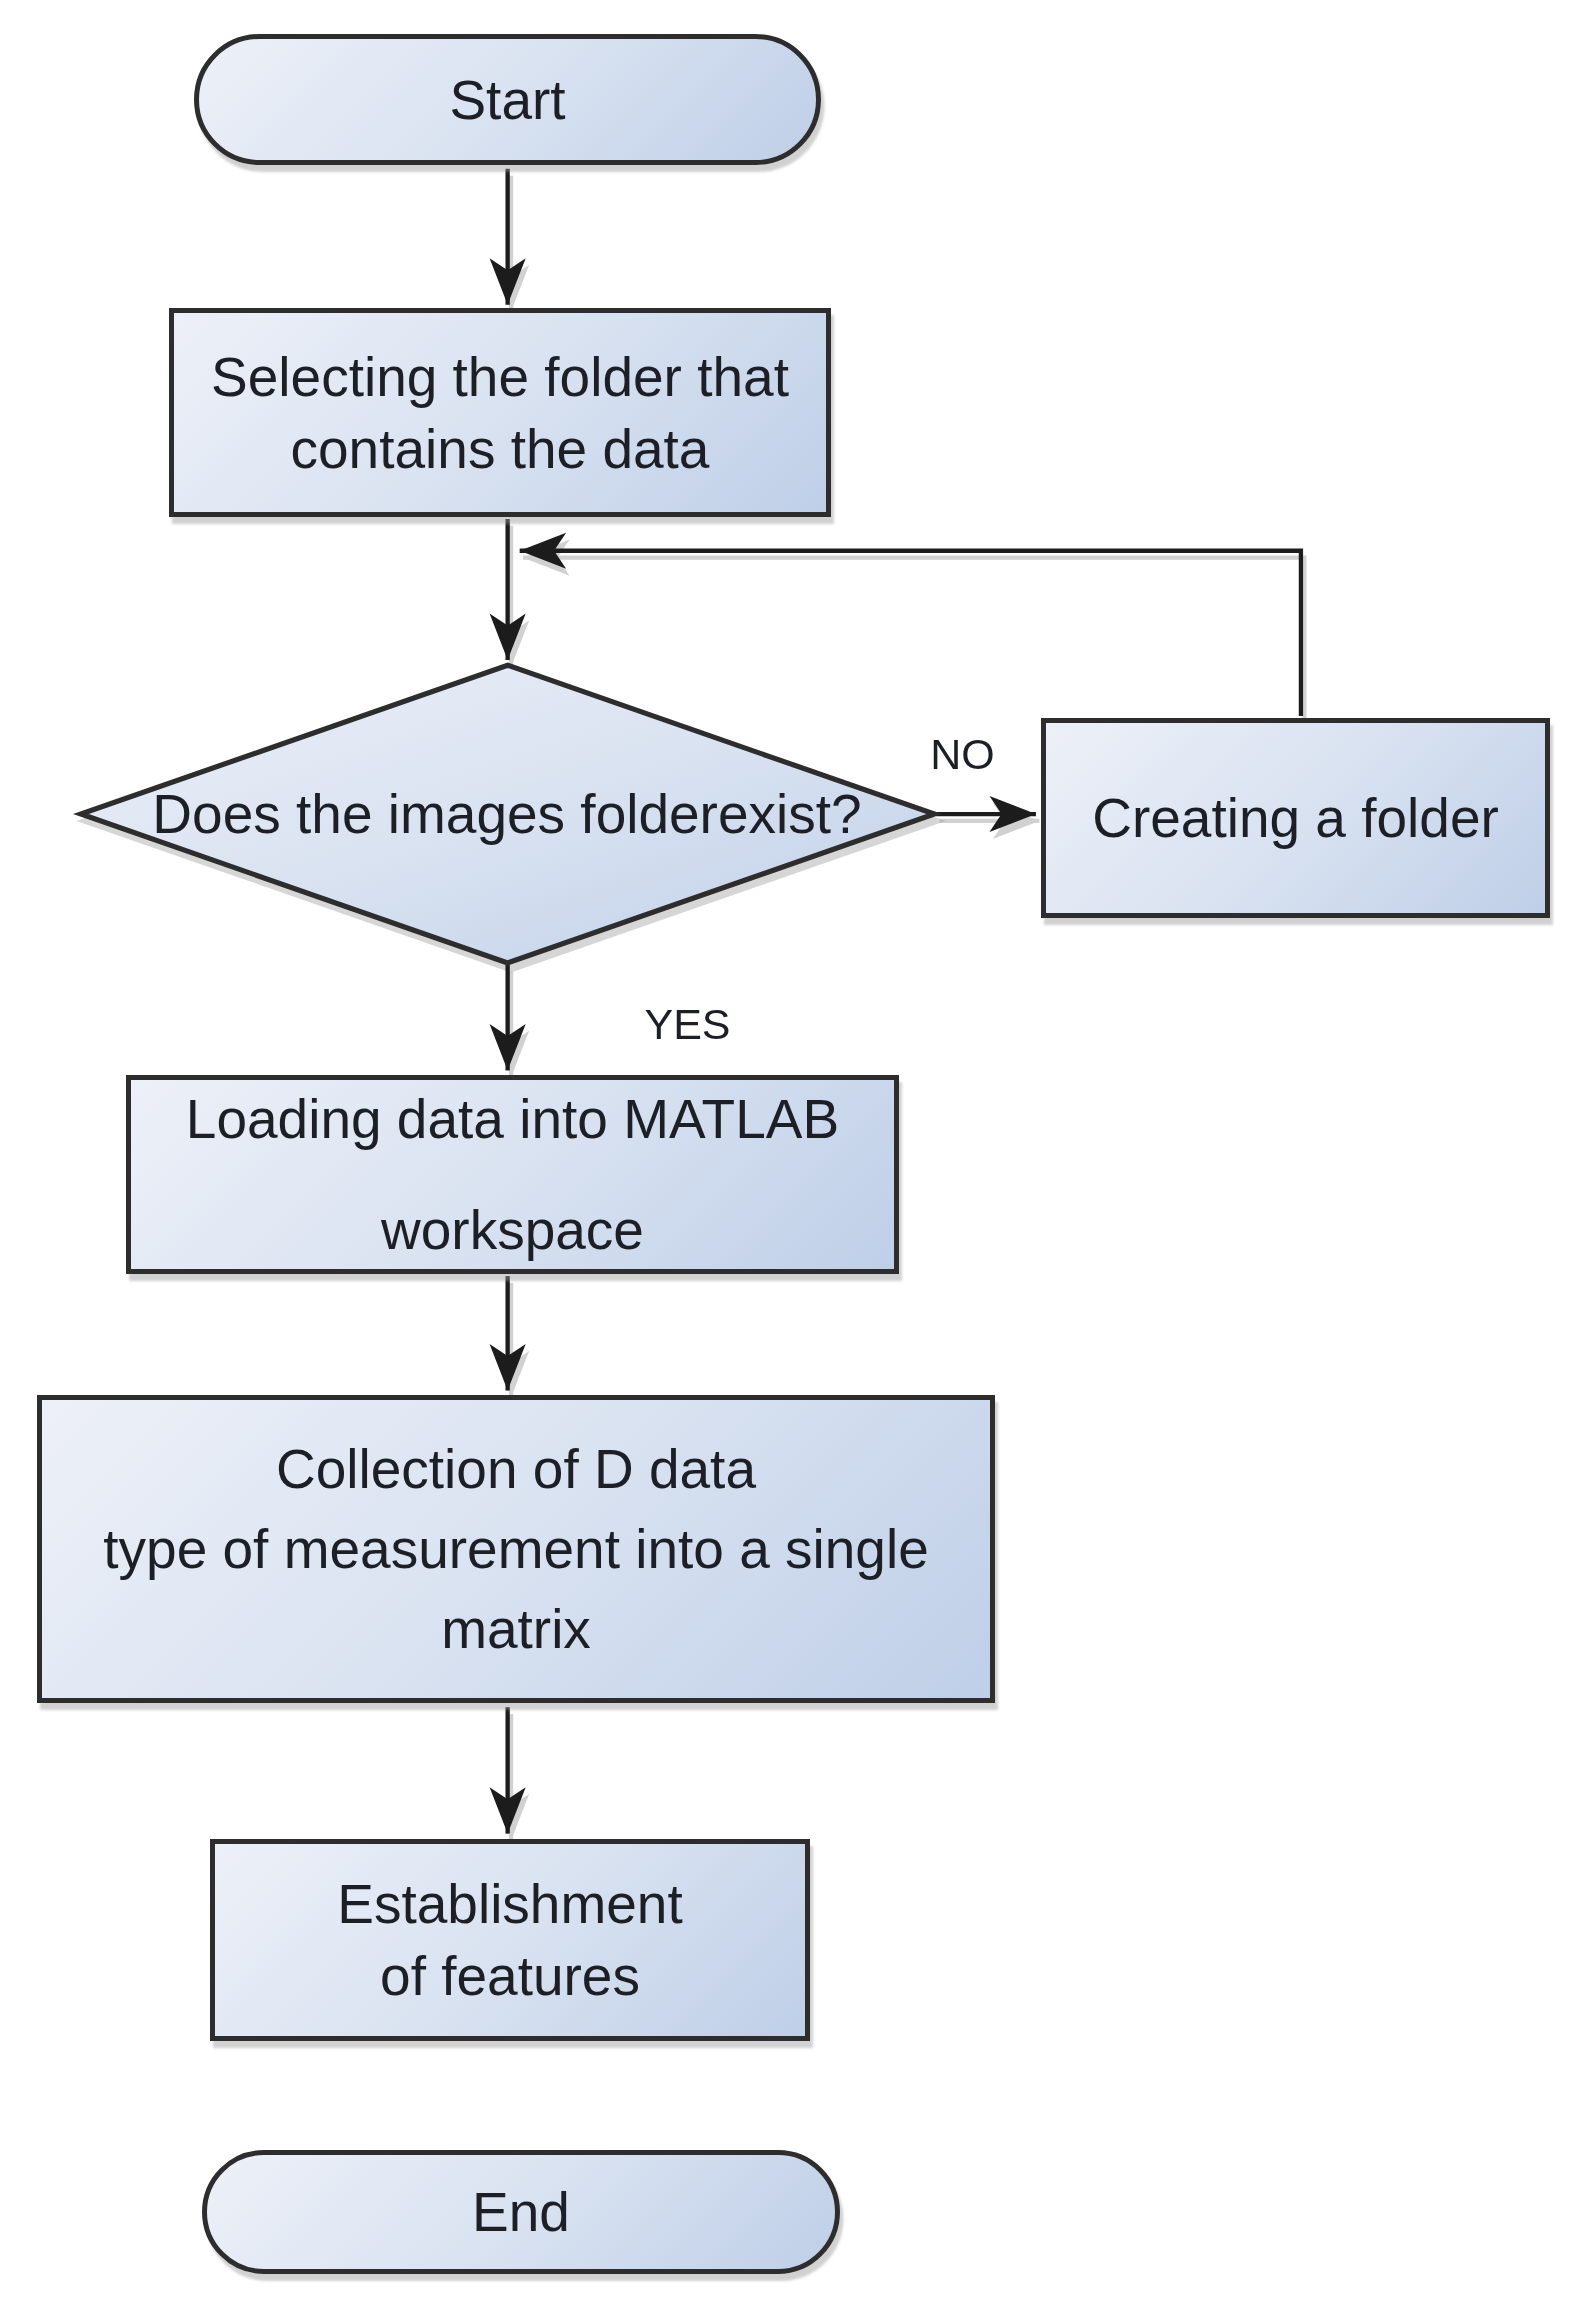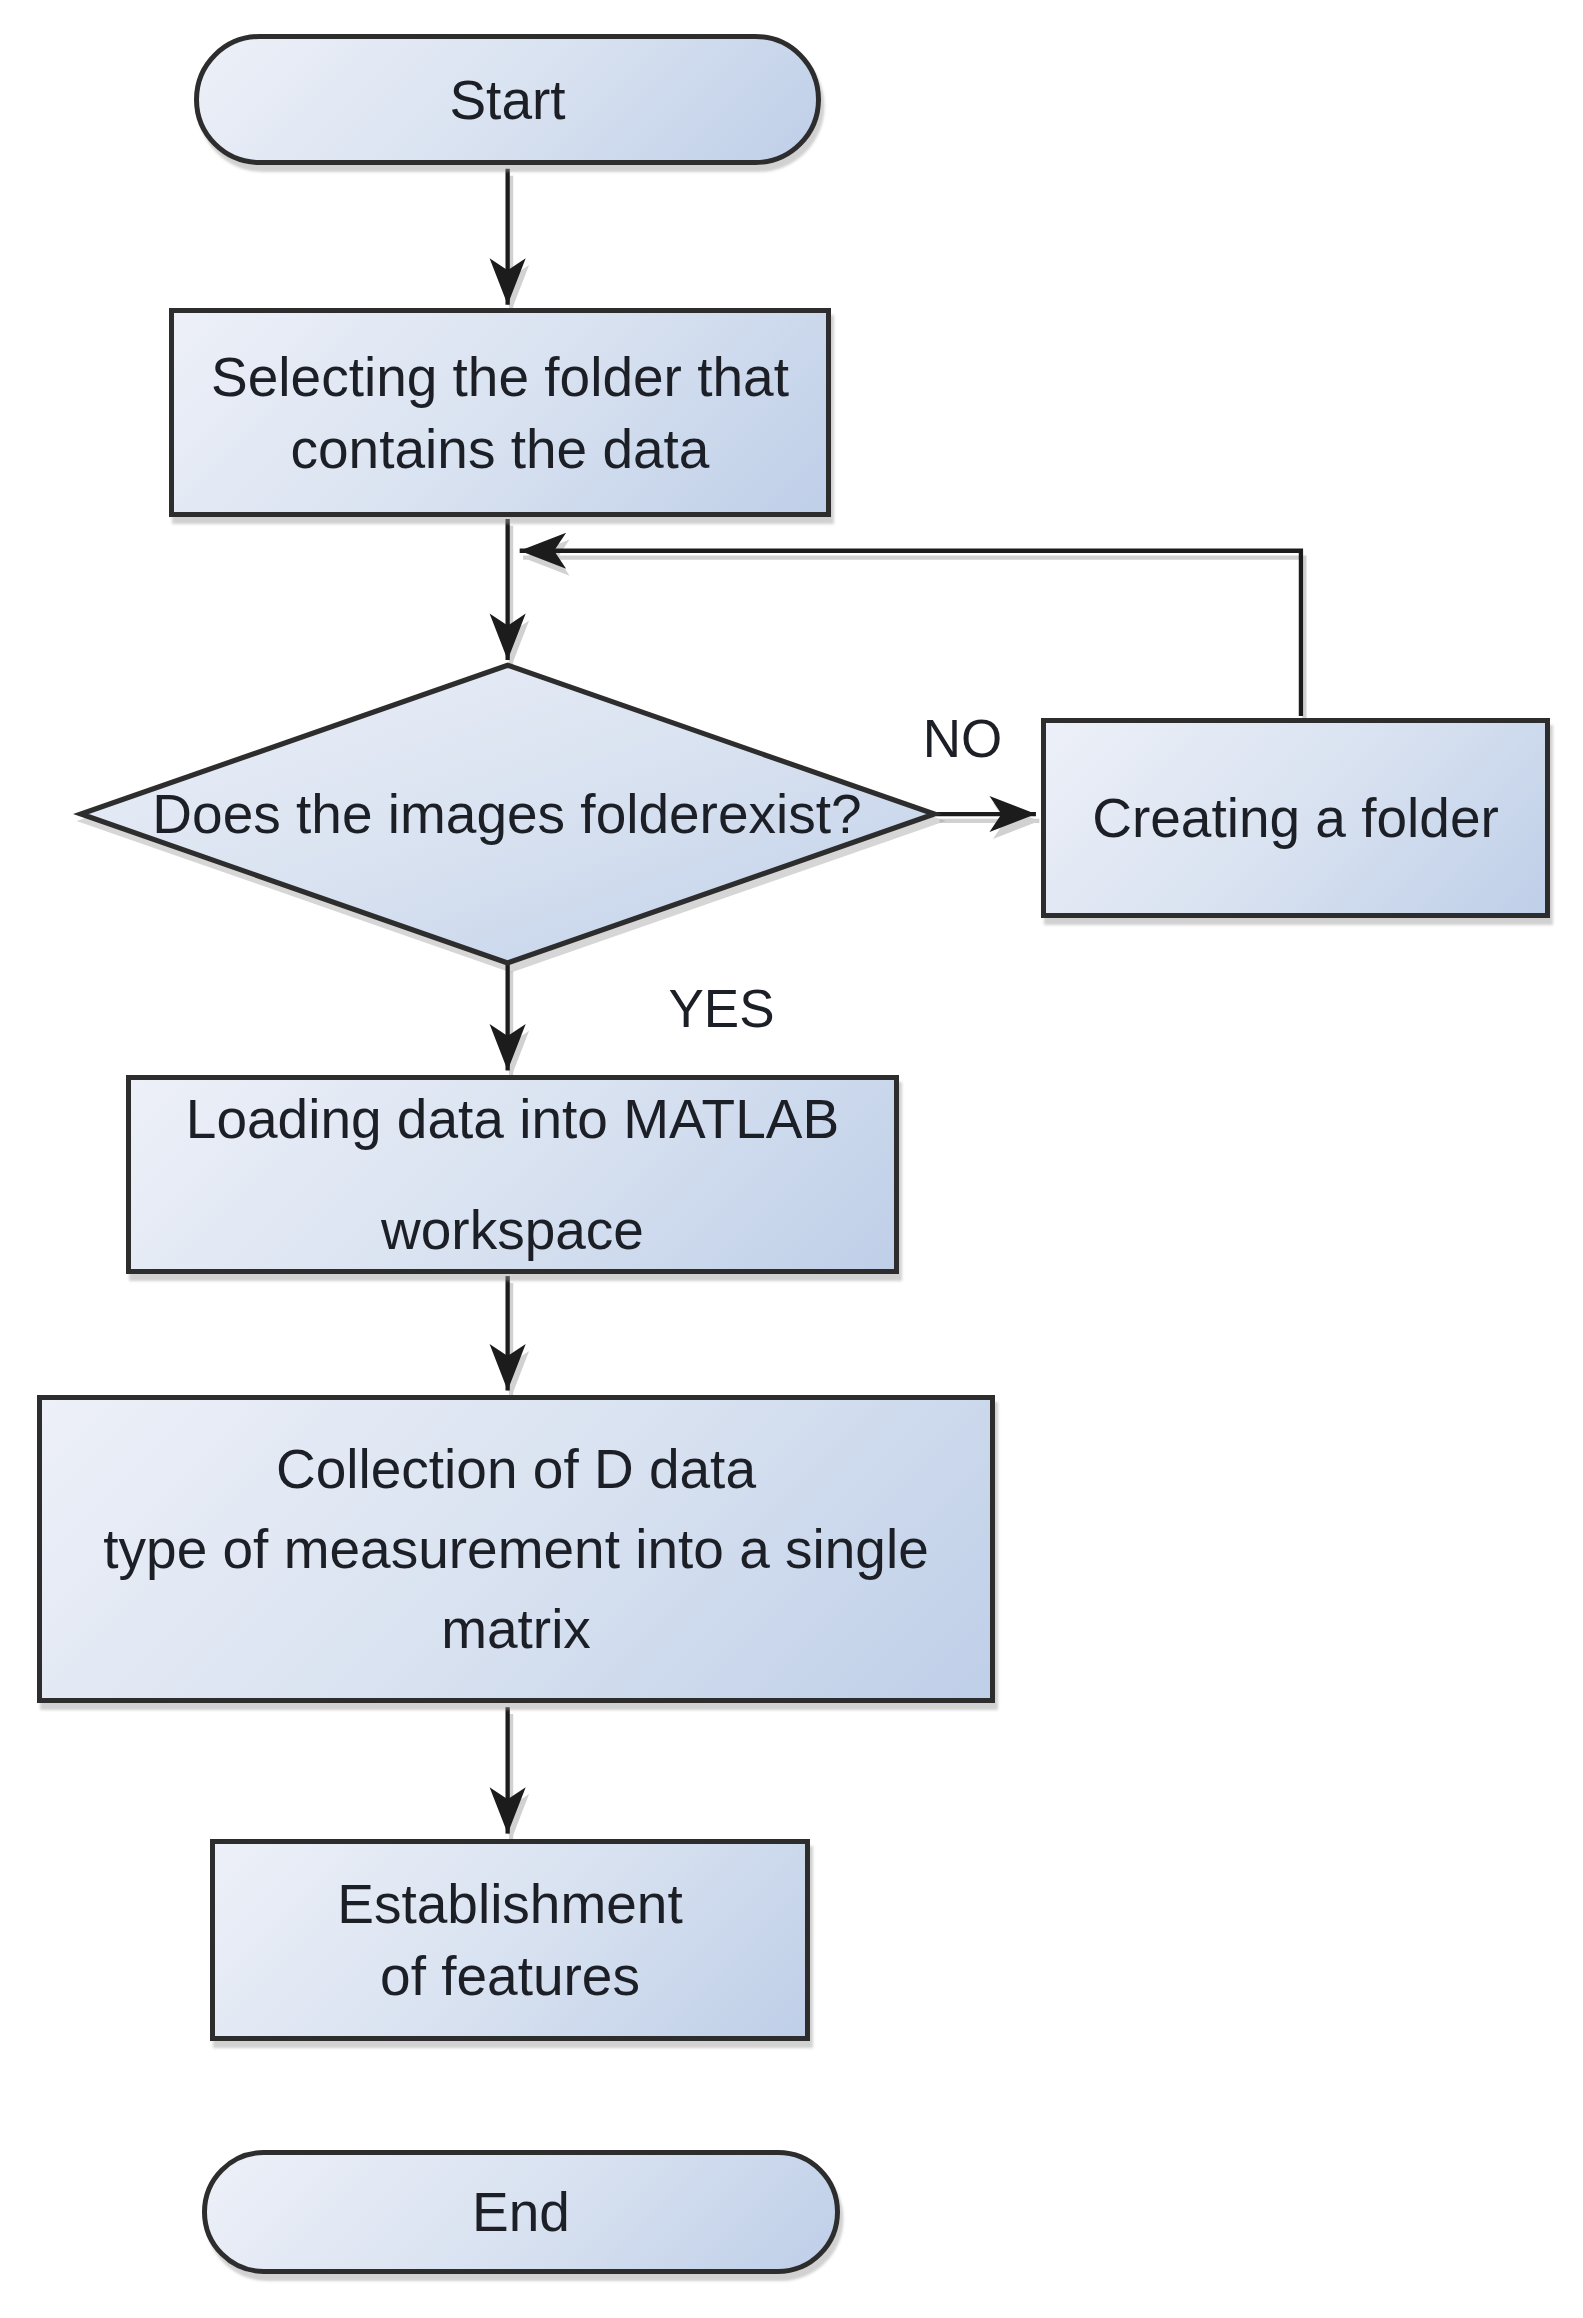--- a/index.html
+++ b/index.html
@@ -30,21 +30,21 @@
   }
   .node .ln{white-space:nowrap;}
   .stadium{border-radius:859px;}
   .decision-text{
     position:absolute; display:flex; flex-direction:row; justify-content:center;
     align-items:center; text-align:center; font-size:55px; line-height:72px;
     background:transparent; border:none; box-shadow:none;
   }
   .edge-label{
     position:absolute; display:flex; align-items:center; justify-content:center;
-    font-size:53px; color:var(--text); background:transparent; white-space:nowrap;
+    font-size:43px; color:var(--text); background:transparent; white-space:nowrap;margin-top:16px;
   }
 </style>
 </head>
 <body>
 
 <div class="canvas">
 
   <svg class="connectors" viewBox="0 0 1841 2695" width="1584" height="2319">
     <defs>
       <linearGradient id="nodeGrad" x1="0" y1="0" x2="1" y2="1">
@@ -91,21 +91,21 @@
     <div class="ln">contains the data</div>
   </div>
 
   <div class="decision-text" style="left:120px;top:738px;width:774px;height:151px;">
     <div class="ln">Does the images folder</div>
     <div class="ln">exist?</div>
   </div>
 
   <div class="edge-label" style="left:898px;top:702px;width:129px;height:72px;">NO</div>
 
-  <div class="edge-label" style="left:644px;top:972px;width:155px;height:72px;">YES</div>
+  <div class="edge-label" style="left:610px;top:972px;width:155px;height:72px;">YES</div>
 
   <div class="node" style="left:1041px;top:718px;width:509px;height:200px;">
     <div class="ln">Creating a folder</div>
   </div>
 
   <div class="node" style="left:126px;top:1075px;width:773px;height:199px;gap:39px;">
     <div class="ln">Loading data into MATLAB</div>
     <div class="ln">workspace</div>
   </div>
 

